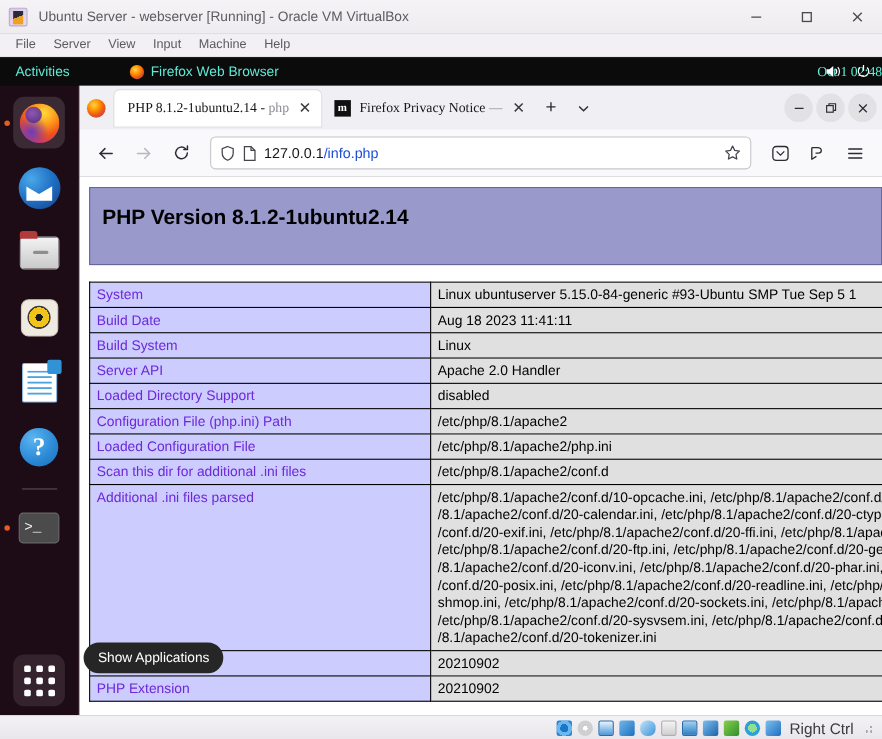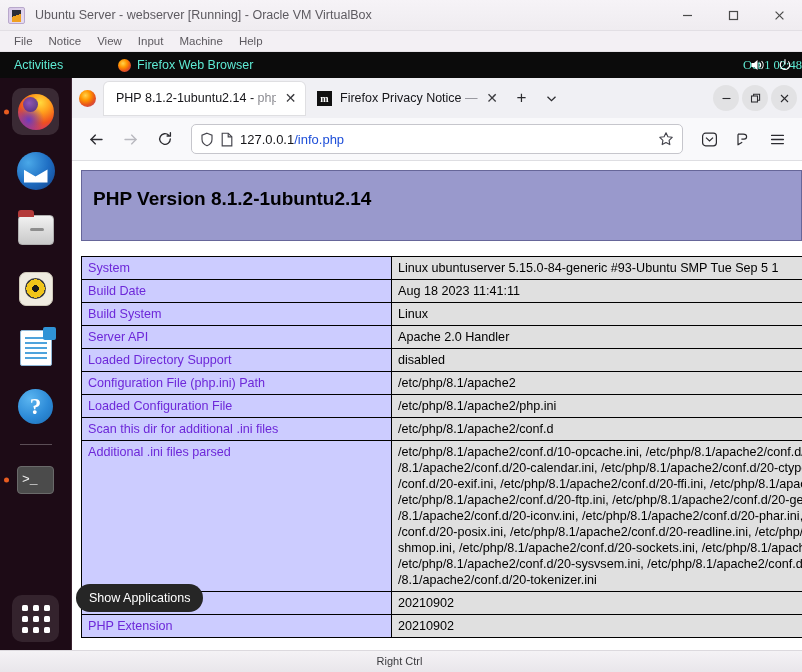--- a/index.html
+++ b/index.html
@@ -269,20 +269,21 @@
   .fav-square {
     width: 15px; height: 15px;
     background: #101010; color: #ffffff;
     font-size: 10px; font-weight: bold;
     display: flex; align-items:center; justify-content:center;
     font-family: "Liberation Serif", serif;
   }
   .ff-tab-label {
     overflow: hidden; white-space: nowrap; text-overflow: clip;
     max-width: 160px;
+    font-family: Liberation Serif, serif;
   }
   .ff-tab-label .dim { color: #8d8d93; }
   .ff-tab-close {
     margin-left: 7px; color: #3b3b3f; font-size: 14px;
     width: 15px; text-align: center; flex: none;
   }
   .ff-newtab, .ff-listtabs {
     width: 30px; height: 30px; flex:none;
     display: flex; align-items: center; justify-content: center;
     color: #2b2b2f; font-size: 17px;
@@ -383,21 +384,21 @@
   }
 
   
   .vb-statusbar {
     height: 22px;
     background: linear-gradient(to bottom, #f4f2f5, #e9e6eb);
     border-top: 1px solid #dcd9de;
     display: flex; align-items: center; justify-content: flex-end;
     padding-right: 6px;
     gap: 5px;
-    font-size: 11px; color: #3b3b3f; flex-direction: column;
+    font-size: 14px; color: #3b3b3f;
   }
   .sb-ic {
     width: 14px; height: 14px;
     border-radius: 2px;
     flex: none;
     display: block;
   }
   .sb-label { margin-left: 3px; }
   .sb-grip {
     width: 10px; height: 10px; margin-left: 5px;
@@ -430,21 +431,21 @@
         <svg width="13" height="13" viewBox="0 0 13 13">
             <line x1="2.6" y1="2.6" x2="10.4" y2="10.4" stroke="currentColor" stroke-width="1.2"></line>
             <line x1="10.4" y1="2.6" x2="2.6" y2="10.4" stroke="currentColor" stroke-width="1.2"></line>
           </svg>
       </div>
     </div>
   </div>
 
   <div class="vb-menubar">
     <div class="vb-menu-item">File</div>
-    <div class="vb-menu-item">Notice</div>
+    <div class="vb-menu-item">Server</div>
     <div class="vb-menu-item">View</div>
     <div class="vb-menu-item">Input</div>
     <div class="vb-menu-item">Machine</div>
     <div class="vb-menu-item">Help</div>
   </div>
 
   <div class="guest">
 
     <div class="u-topbar">
       <div class="u-activities">Activities</div>

